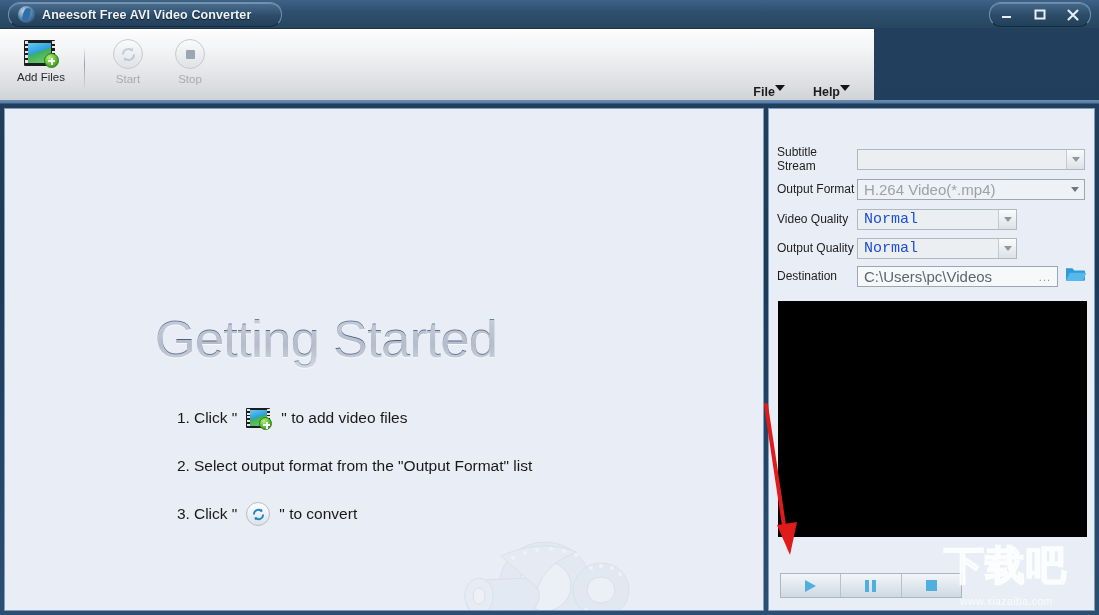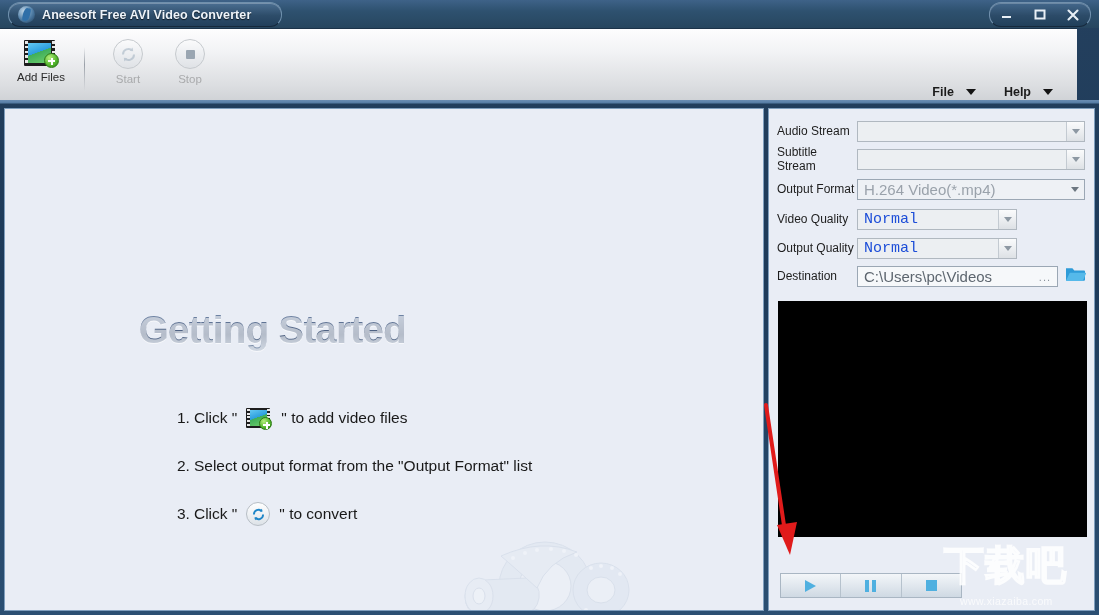--- a/index.html
+++ b/index.html
@@ -31,21 +31,21 @@
   .winctrl{position:absolute;right:8px;top:2px;height:23px;width:100px;border-radius:12px;
      background:linear-gradient(180deg,#44688c 0%,#2c4b68 55%,#21405b 100%);
      border:1px solid #7190ad;border-bottom-color:#16293c;
      box-shadow:inset 0 1px 0 rgba(255,255,255,.22);
      display:flex;align-items:center;justify-content:space-around;}
   .winbtn{width:26px;height:21px;display:flex;align-items:center;justify-content:center;
      color:#e8eff6;font-size:13px;line-height:1;cursor:default;}
   .winbtn svg{display:block;}
 
   
-  .toolbar{position:absolute;left:0;top:28px;width:1077px;height:76px;
+  .toolbar{position:absolute;left:0;top:28px;width:874px;height:76px;
      background:linear-gradient(180deg,#fdfdfe 0%,#f2f3f5 30%,#dcdee1 75%,#cdd0d4 100%);
      border-top:1px solid #1c3349;
      box-sizing:border-box;}
   .toolbar:after{content:"";position:absolute;left:0;bottom:0;width:1099px;height:4px;
      background:linear-gradient(180deg,#6a8db2 0%,#5c82aa 60%,#2c4c6c 100%);}
   .tb-items{position:absolute;left:10px;top:2px;display:flex;align-items:flex-start;}
   .tb-btn{width:62px;display:flex;flex-direction:column;align-items:center;padding-top:8px;cursor:default;}
   .tb-btn .lbl{font-size:11.5px;color:#2a2a2a;margin-top:4px;}
   .tb-btn.disabled .lbl{color:#a9aaac;}
   .tb-sep{width:1px;height:44px;margin:16px 12px 0 12px;
@@ -71,29 +71,29 @@
   .rnd{width:30px;height:30px;border-radius:50%;
      background:linear-gradient(180deg,#fbfbfc 0%,#eceef1 50%,#dfe2e6 100%);
      border:1px solid #c6cace;box-sizing:border-box;
      display:flex;align-items:center;justify-content:center;}
   .rnd svg{opacity:.45;}
   .barpair{display:flex;gap:3px;}
   .barpair i{display:block;width:3.5px;height:11px;background:#9aa6b2;border-radius:1px;}
   .sqr{width:9px;height:9px;background:#9aa6b2;border-radius:1px;}
 
   .menus{position:absolute;right:24px;top:56px;display:flex;gap:28px;}
-  .menu{display:flex;align-items:center;gap:12px;cursor:default;}
+  .menu{display:flex;gap:0;cursor:default;}
   .menu .m-lbl{font-size:12.5px;font-weight:bold;color:#1b1b1b;}
   .caret{width:0;height:0;border-left:5px solid transparent;border-right:5px solid transparent;
      border-top:6px solid #141414;}
 
   
   .main{position:absolute;left:4px;top:108px;width:760px;height:503px;
      background:#e9edf5;border:1px solid #7f9ebd;box-sizing:border-box;overflow:hidden;}
-  .gs-title{position:absolute;left:134px;top:200px;font-size:38px;font-weight:bold;
+  .gs-title{position:absolute;left:150px;top:200px;font-size:52px;font-weight:normal;
      letter-spacing:-0.5px;
      background:linear-gradient(180deg,#7e93b2 0%,#5f7characters 0%,#4a5f80 55%,#93a6bf 100%);
      color:#5b7093;
      background-image:linear-gradient(180deg,#7b90b0 0%,#46597a 60%,#8ea1ba 100%);
      -webkit-background-clip:text;background-clip:text;-webkit-text-fill-color:transparent;
      text-shadow:0 1px 0 rgba(255,255,255,.6);white-space:nowrap;}
   .steps{position:absolute;left:172px;top:292px;width:560px;}
   .step{display:flex;align-items:center;font-size:15.5px;color:#191919;height:34px;margin-bottom:14px;
      white-space:nowrap;}
   .step .q{margin:0 4px;}
@@ -341,29 +341,20 @@
             </svg>
           </span>
         </span>
         <span class="q">" to convert</span>
       </div>
     </div>
   </div>
 
   <div class="right">
 
-    <div class="frow" style="top:11px;">
-      <span class="flbl">Audio Stream</span>
-      <span class="fld dis" style="width:228px;">
-        <span class="val"></span>
-        <span class="drop">
-            <span class="chev"></span>
-          </span>
-      </span>
-    </div>
 
     <div class="frow" style="top:39px;">
       <span class="flbl">Subtitle Stream</span>
       <span class="fld dis" style="width:228px;">
         <span class="val"></span>
         <span class="drop">
             <span class="chev"></span>
           </span>
       </span>
     </div>

